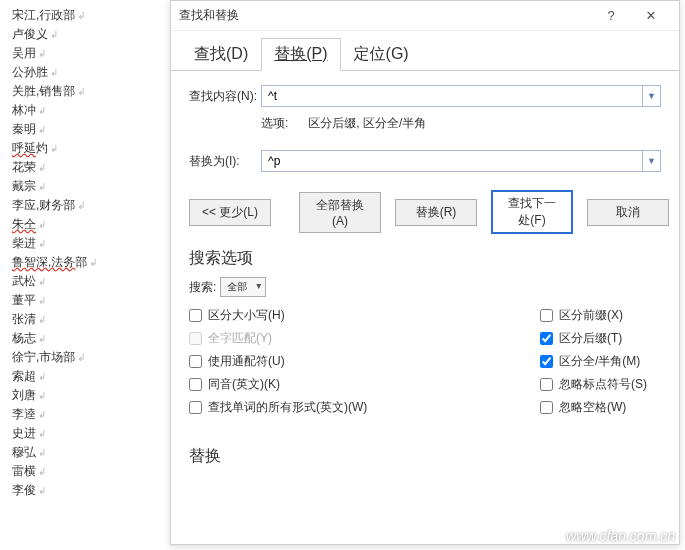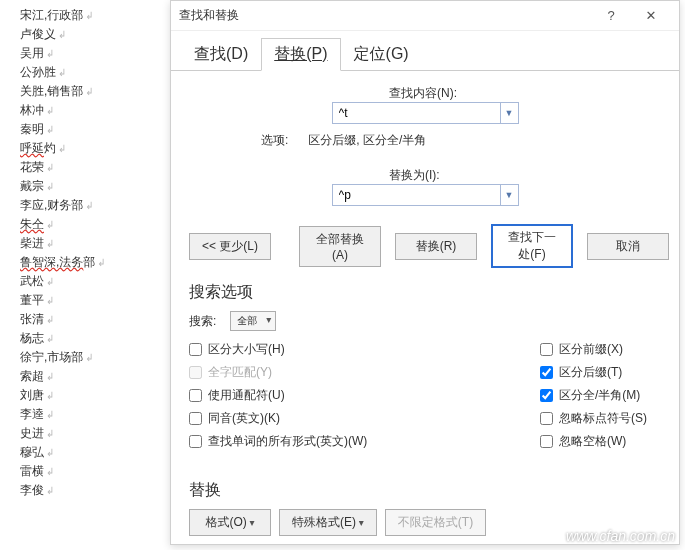--- a/index.html
+++ b/index.html
@@ -10,21 +10,21 @@
     width: 685px;
     height: 550px;
     position: relative;
     overflow: hidden;
     color: #333;
   }
   .doc-bg {
     position: absolute;
     left: 0; top: 0;
     width: 170px;
-    padding: 6px 20px;
+    padding: 6px 12px;
     line-height: 18px;
   }
   .doc-line { white-space: nowrap; }
   .rtn { color: #bbb; font-size: 10px; margin-left: 2px; }
   .wavy { text-decoration: underline wavy #d93025; text-decoration-skip-ink: none; }
 
   .dialog {
     position: absolute;
     left: 170px; top: 0;
     width: 510px; height: 545px;
@@ -66,21 +66,20 @@
   }
   .body {
     padding: 14px 18px 10px 18px;
     flex: 1;
     overflow: hidden;
   }
   .row {
     display: flex;
     align-items: center;
     margin-bottom: 8px;
-    flex-direction: column;
   }
   .row .lbl { width: 72px; text-align: left; }
   .row .val { flex: 1; }
   .combo {
     display: flex;
     border: 1px solid #a8b9d8;
     height: 22px;
     background: #fff;
   }
   .combo input {
@@ -109,21 +108,21 @@
     border: 1px solid #adadad;
     background: #f0f0f0;
     font-size: 12px;
     font-family: inherit;
     cursor: default;
     min-width: 82px;
     text-align: center;
   }
   .btn.primary { border: 2px solid #2a6dd4; padding: 3px 11px; background: #fff; }
   .section-title { font-size: 16px; margin: 4px 0 8px 0; }
-  .search-dir { display: flex; align-items: center; gap: 14px; margin-bottom: 10px; }
+  .search-dir { display: flex; align-items: center; gap: 4px; margin-bottom: 10px; }
   .select {
     border: 1px solid #adadad;
     padding: 2px 18px 2px 6px;
     font-size: 10px;
     position: relative;
     background: #f6f6f6;
   }
   .select::after {
     content: '▾';
     position: absolute;
@@ -276,22 +275,17 @@
           <span>查找单词的所有形式(英文)(W)</span>
         </label>
       <label class="chk right">
           <input type="checkbox" style="">
           <span>忽略空格(W)</span>
         </label>
     </div>
 
     <div class="replace-fmt">
       <div class="section-title">替换</div>
-      <div class="fmt-row">
-        <div class="btn dd">格式(O)</div>
-        <div class="btn dd">特殊格式(E)</div>
-        <div class="btn disabled">不限定格式(T)</div>
-      </div>
     </div>
   </div>
 </div>
 
 <div class="watermark">www.cfan.com.cn</div>
 
 </body></html>

